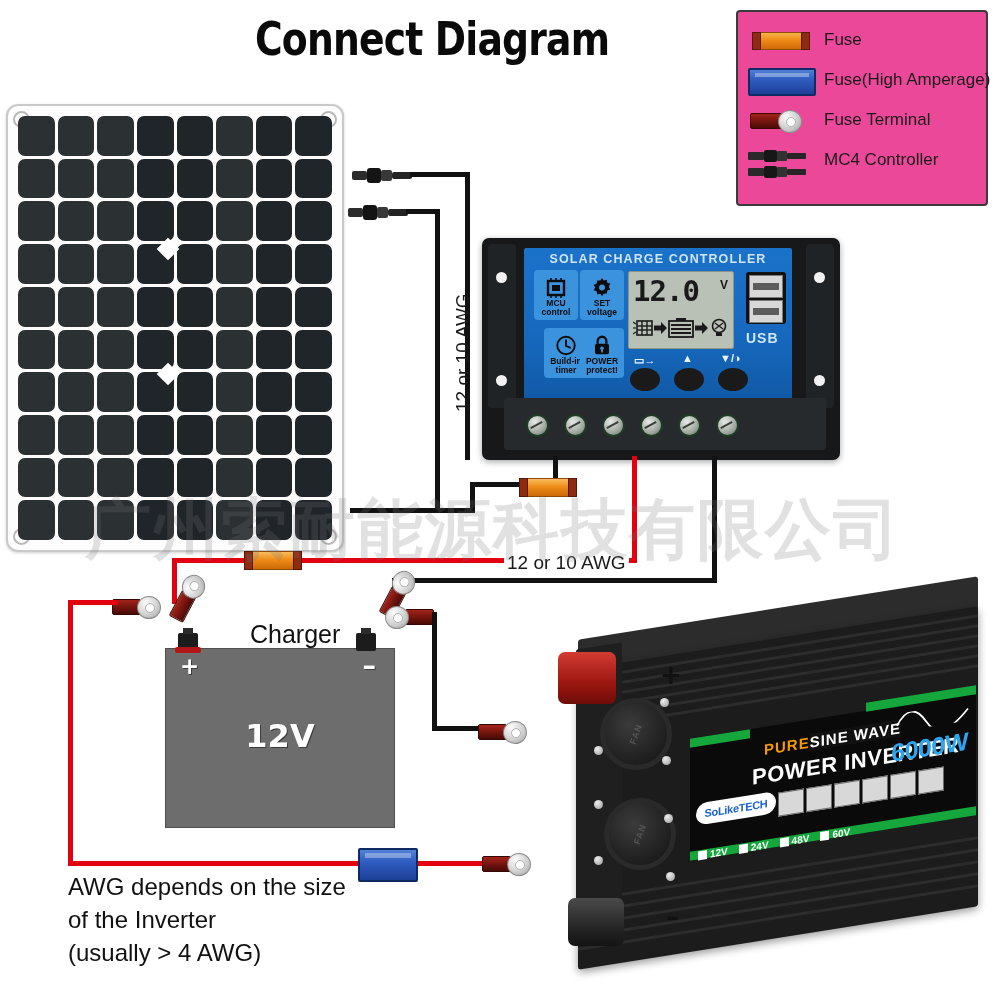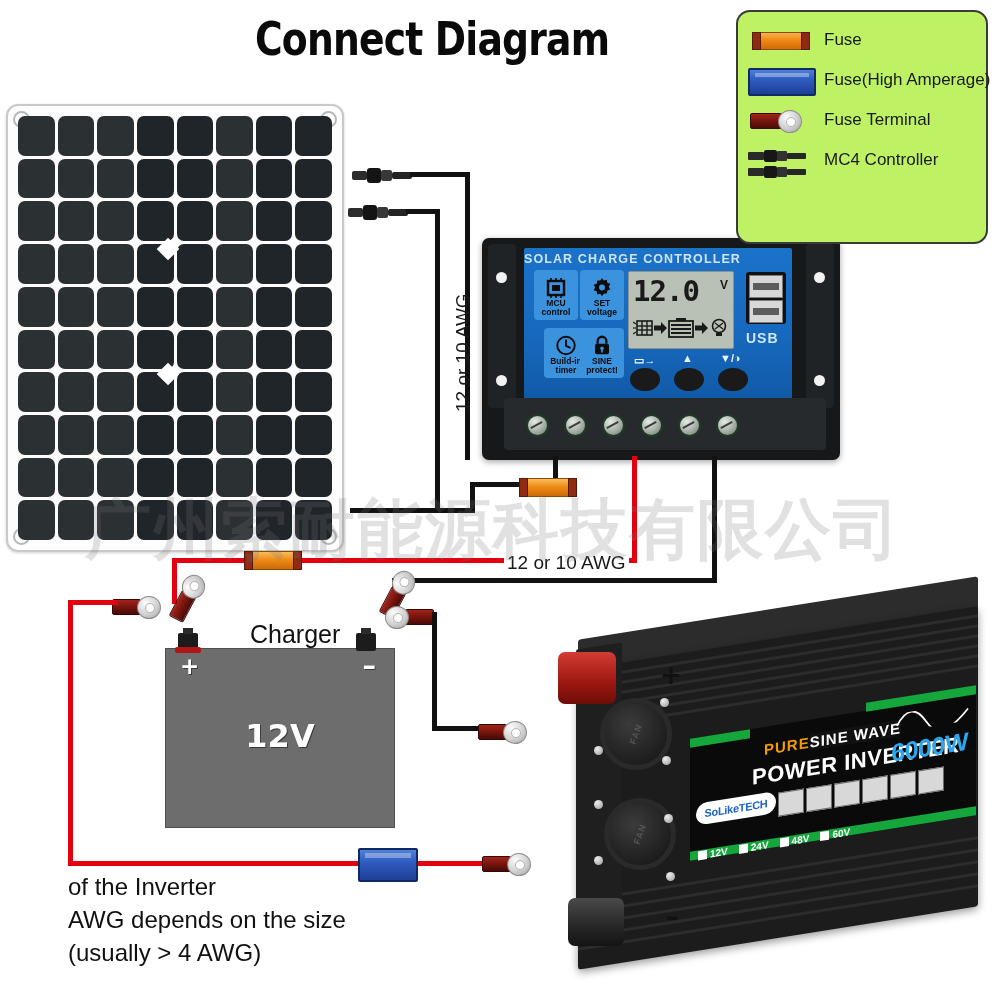--- a/index.html
+++ b/index.html
@@ -24,22 +24,22 @@
   #title{
     position:absolute;left:255px;top:12px;width:460px;
     font-family:"DejaVu Sans", sans-serif;
     font-weight:700;font-size:46px;letter-spacing:-1px;
     transform:scaleX(.82);transform-origin:left center;
     color:#0a0a0a;white-space:nowrap;
   }
 
   
   #legend{
-    position:absolute;left:736px;top:10px;width:252px;height:234px;
-    border:2px solid #3a3a3a;border-radius:14px;background:#bef264;
+    position:absolute;left:736px;top:10px;width:252px;height:196px;
+    border:2px solid #3a3a3a;border-radius:4px;background:#ec4899;
     box-sizing:border-box;padding:8px 6px 6px 10px;z-index:40;
   }
   .legend-row{display:flex;align-items:center;height:40px;gap:10px;}
   .legend-label{font-size:17px;color:#1a1a1a;white-space:nowrap;}
   .legend-sym{width:66px;height:26px;position:relative;flex:0 0 66px;}
 
   .sym-fuse{
     position:absolute;left:4px;top:5px;width:56px;height:16px;border-radius:2px;
     background:linear-gradient(180deg,#f7b34a 0%,#ef8a16 45%,#d06a08 100%);
     border:1px solid #8d4b05;
@@ -127,21 +127,21 @@
     position:absolute;left:482px;top:238px;width:358px;height:222px;
     background:#16181a;border-radius:7px;box-shadow:0 2px 6px rgba(0,0,0,.35);
   }
   .cc-ear{position:absolute;width:28px;top:6px;bottom:52px;background:#202325;border-radius:4px;}
   .cc-hole{position:absolute;width:11px;height:11px;border-radius:50%;background:#f2f2f2;left:8px;}
   .cc-face{
     position:absolute;left:42px;top:10px;width:268px;height:152px;
     background:linear-gradient(180deg,#1b72c9 0%,#1668bd 60%,#1159a6 100%);
     border-radius:2px;
   }
-  .cc-title{position:absolute;left:0;right:0;top:4px;text-align:left;color:#cfe4f7;
+  .cc-title{position:absolute;left:0;right:0;top:4px;text-align:center;color:#cfe4f7;
     font-size:12.5px;letter-spacing:1.1px;font-weight:700;}
   .feat{position:absolute;width:44px;height:50px;background:#3c93dd;border-radius:4px;color:#0c0c0c;
     display:flex;flex-direction:column;align-items:center;justify-content:flex-end;padding-bottom:3px;box-sizing:border-box;}
   .feat .ft{font-size:8.5px;font-weight:700;line-height:9px;text-align:center;}
   .lcd{position:absolute;left:104px;top:23px;width:104px;height:76px;background:#b9c0b5;border:1px solid #8d948a;border-radius:2px;}
   .lcd-val{position:absolute;left:4px;top:2px;right:4px;font-family:"DejaVu Sans Mono", monospace;
     font-size:29px;font-weight:700;color:#1a1a1a;letter-spacing:-1px;}
   .lcd-unit{position:absolute;right:5px;top:6px;font-size:12px;font-weight:700;color:#1a1a1a;}
   .lcd-row{position:absolute;left:4px;right:4px;bottom:5px;height:30px;display:flex;align-items:center;justify-content:space-between;}
   .usb-port{position:absolute;left:222px;top:24px;width:40px;height:52px;background:#111;border-radius:3px;padding:3px;box-sizing:border-box;}
@@ -414,21 +414,21 @@
         <span class="ft">Build-in</span>
         <span class="ft">timer</span>
       </div>
       <div class="feat" style="left:56px;top:80px">
         <svg width="20" height="21" viewBox="0 0 22 24" style="margin-bottom:1px">
             <path d="M6 10V7a5 5 0 0110 0v3" fill="none" stroke="#0c0c0c" stroke-width="2.6"></path>
             <rect x="3" y="10" width="16" height="12" rx="2" fill="#0c0c0c"></rect>
             <circle cx="11" cy="15" r="2" fill="#3c93dd"></circle>
             <rect x="10" y="16" width="2" height="4" fill="#3c93dd"></rect>
           </svg>
-        <span class="ft">SINE</span>
+        <span class="ft">POWER</span>
         <span class="ft">protect!</span>
       </div>
 
       <div class="lcd">
         <div class="lcd-val">12.0</div>
         <div class="lcd-unit">V</div>
         <div class="lcd-row">
           <svg width="20" height="18" viewBox="0 0 20 18">
               <rect x="4" y="2" width="15" height="14" fill="none" stroke="#1a1a1a" stroke-width="1.6"></rect>
               <g stroke="#1a1a1a" stroke-width="1.4">
@@ -624,18 +624,18 @@
           </span>
         <span class="volt">
             <i></i>
             <b>60V</b>
           </span>
       </div>
     </div>
   </div>
 
   <div id="footnote">
+    <div>AWG depends on the size</div>
     <div>of the Inverter</div>
-    <div>AWG depends on the size</div>
     <div>(usually  &gt; 4 AWG)</div>
   </div>
 
 </div>
 
 </body></html>

